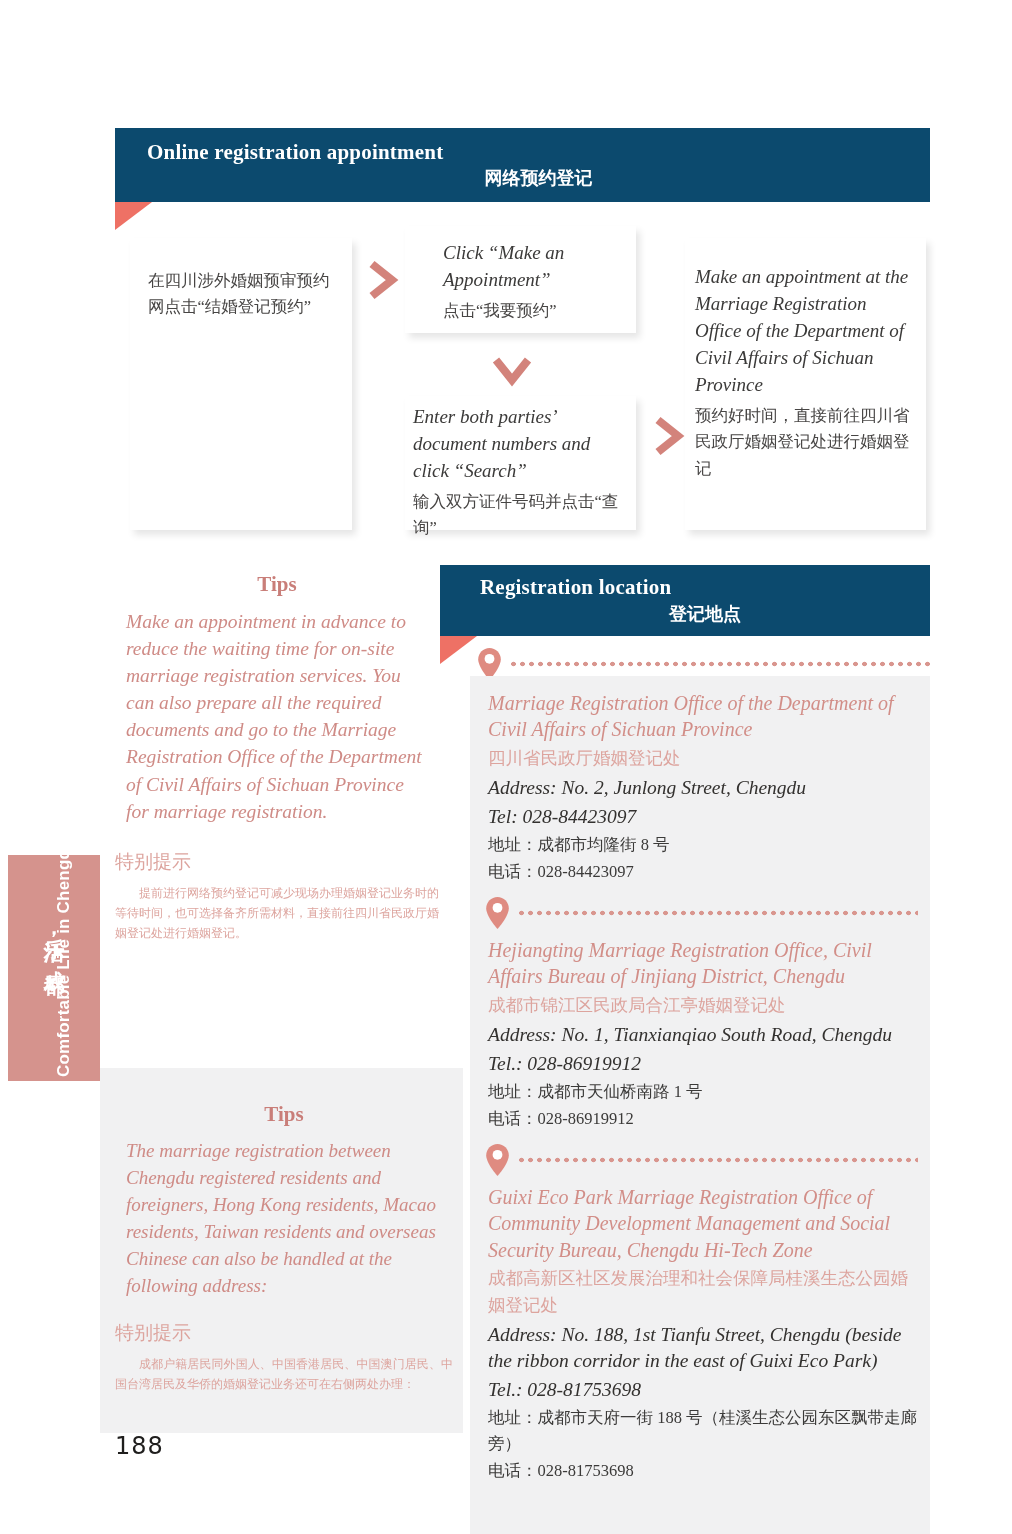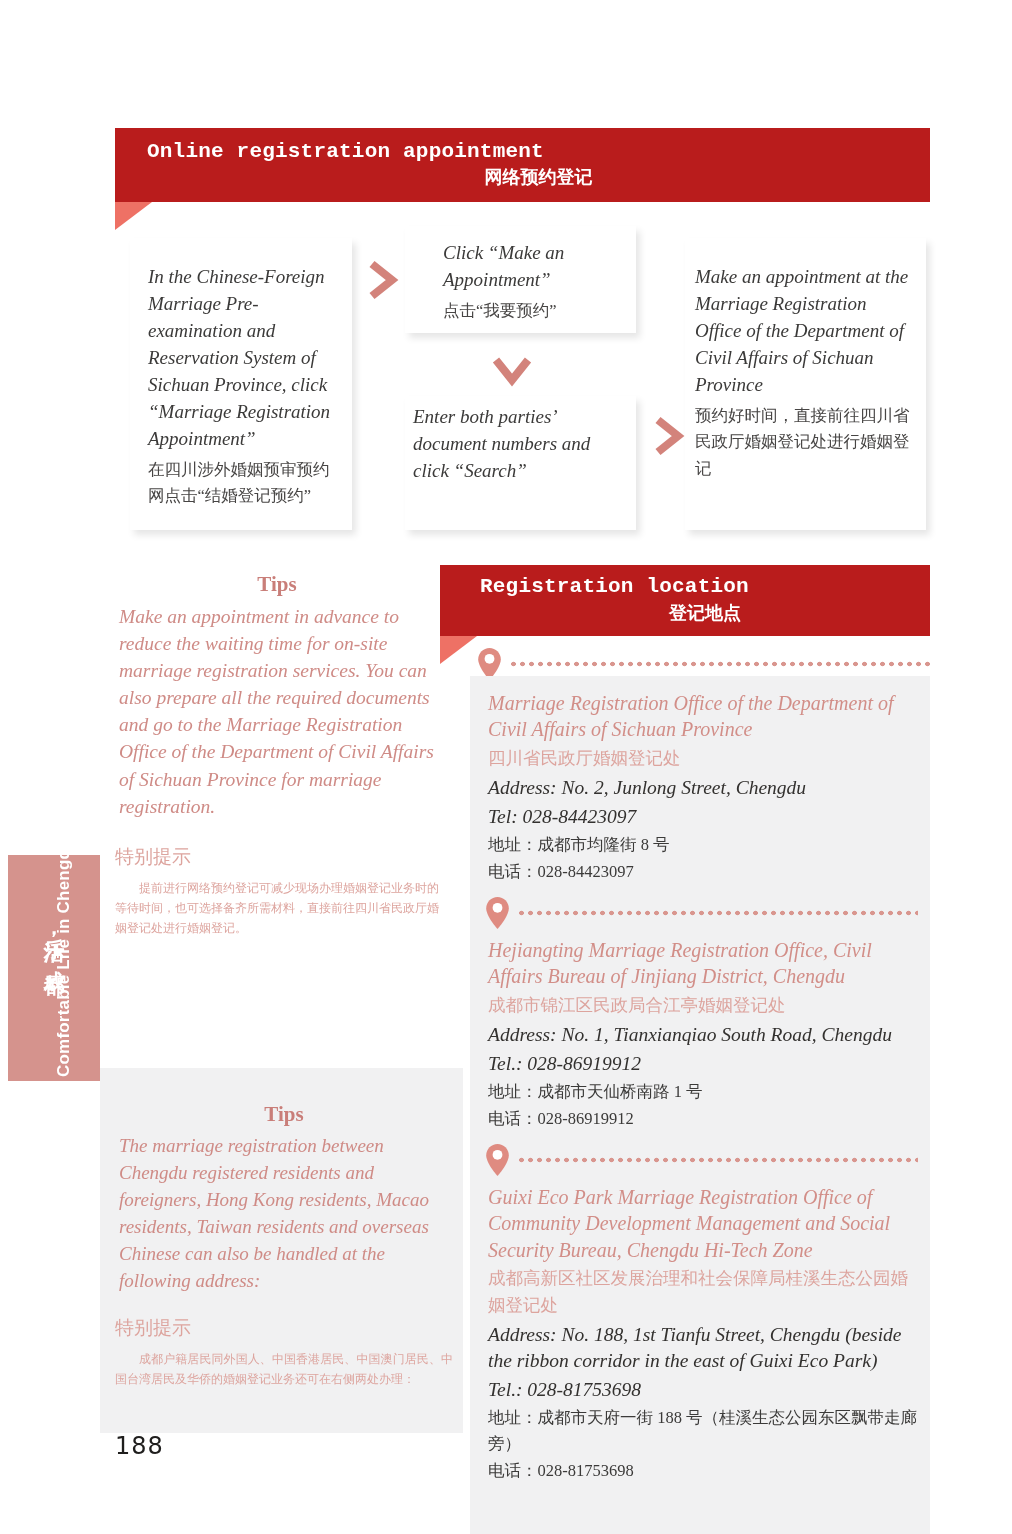--- a/index.html
+++ b/index.html
@@ -3,22 +3,22 @@
 <meta charset="utf-8">
 <style>
   html,body{margin:0;padding:0;background:#ffffff;}
   #canvas{
     position:relative;width:1012px;height:1534px;background:#ffffff;
     font-family:"Liberation Serif","DejaVu Serif",serif;overflow:hidden;
   }
 
   
   .band{
-    position:absolute;background:#b91c1c;color:#ffffff;
-    font-family:Liberation Mono, monospace;font-weight:700;
+    position:absolute;background:#0c4a6e;color:#ffffff;
+    font-family:Liberation Serif, serif;font-weight:700;
     display:flex;flex-direction:column;justify-content:center;
   }
   .band .t-en{font-size:21px;line-height:1.25;letter-spacing:.2px;}
   .band .t-cn{font-size:18px;line-height:1.45;text-align:center;}
   #band1{left:115px;top:128px;width:815px;height:74px;padding-left:32px;box-sizing:border-box;}
   #band2{left:440px;top:565px;width:490px;height:71px;padding-left:40px;box-sizing:border-box;}
   .fold{position:absolute;width:37px;height:28px;background:#ee7165;
         clip-path:polygon(0 0,100% 0,0 100%);}
   #fold1{left:115px;top:202px;}
   #fold2{left:440px;top:636px;}
@@ -36,21 +36,21 @@
   .step-cn{color:#474544;font-size:16.5px;line-height:1.6;margin:4px 0 0 0;}
 
   .chev{position:absolute;}
   .chev svg{display:block;}
 
   
   .tips-label{
     font-family:"Liberation Serif","DejaVu Serif",serif;font-weight:700;
     color:#c97e79;font-size:21px;margin:0 0 6px 0;text-align:center;
   }
-  .tips-en{font-style:italic;color:#cf8b86;font-size:19.5px;line-height:1.39;margin:4px;}
+  .tips-en{font-style:italic;color:#cf8b86;font-size:19.5px;line-height:1.39;margin:11px;}
   .tips-cn-label{color:#dda49e;font-size:19px;margin:24px 0 8px 0;}
   .tips-cn{color:#dda49e;font-size:12px;line-height:1.68;margin:0;text-indent:2em;text-align:justify;}
   #tips1{position:absolute;left:115px;top:572px;width:324px;}
   #graybox-left{
     position:absolute;left:100px;top:1068px;width:363px;height:365px;
     background:#f1f1f2;box-sizing:border-box;padding:34px 10px 0 15px;
   }
   #graybox-left .tips-en{font-size:19px;line-height:1.42;}
   #graybox-left .tips-cn-label{margin-top:20px;}
 
@@ -103,29 +103,29 @@
     <span id="side-en">Comfortable Life in Chengdu</span>
   </aside>
 
   <header class="band" id="band1">
     <span class="t-en">Online registration appointment</span>
     <span class="t-cn">网络预约登记</span>
   </header>
   <div class="fold" id="fold1"></div>
 
   <div class="step-box" id="box1">
-    <p class="step-en">In the Chinese-Foreign Marriage Pre-examination and Reservation System of Sichuan Province, click “Marriage Registration Appointment”</p>
     <p class="step-cn">在四川涉外婚姻预审预约网点击“结婚登记预约”</p>
   </div>
   <div class="step-box" id="box2">
     <p class="step-en">Click “Make an Appointment”</p>
     <p class="step-cn">点击“我要预约”</p>
   </div>
   <div class="step-box" id="box3">
     <p class="step-en">Enter both parties’ document numbers and click “Search”</p>
+    <p class="step-cn">输入双方证件号码并点击“查询”</p>
   </div>
   <div class="step-box" id="box4">
     <p class="step-en">Make an appointment at the Marriage Registration Office of the Department of Civil Affairs of Sichuan Province</p>
     <p class="step-cn">预约好时间，直接前往四川省民政厅婚姻登记处进行婚姻登记</p>
   </div>
 
   <span class="chev" style="left:364px;top:258px;">
     <svg width="36" height="44" viewBox="0 0 36 44">
         <polyline points="8,6 28,22 8,38" fill="none" stroke="#d3837b" stroke-width="8"></polyline>
       </svg>

